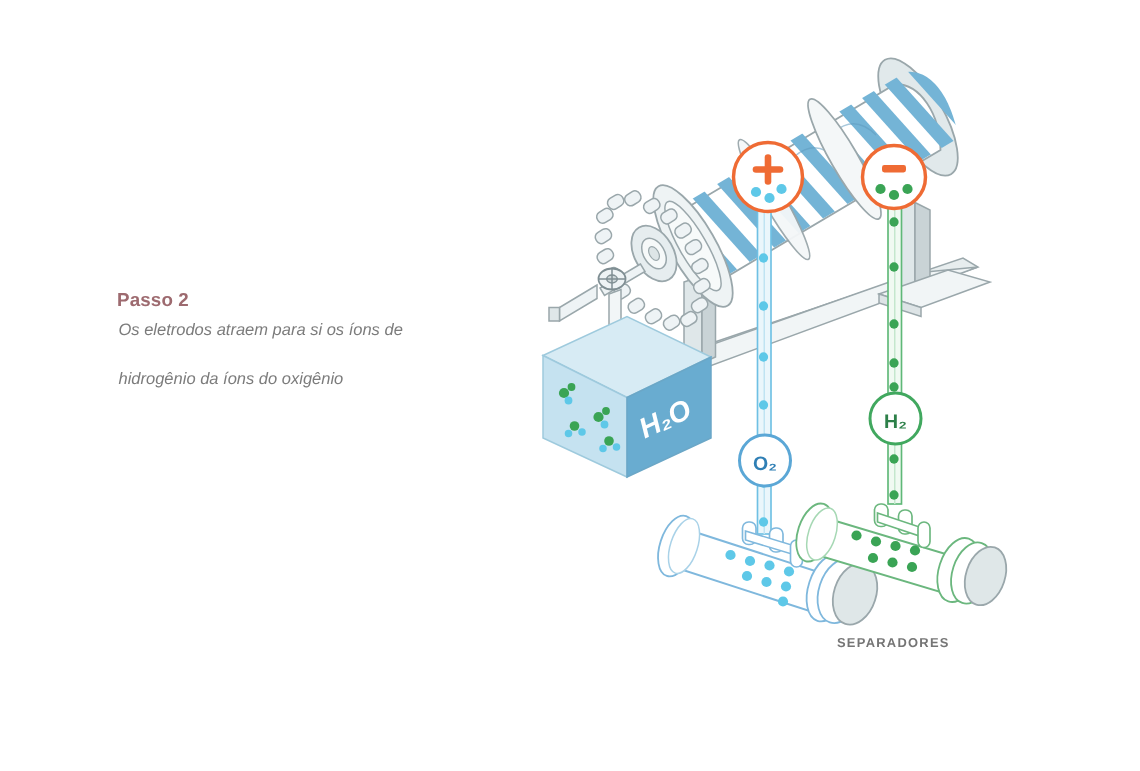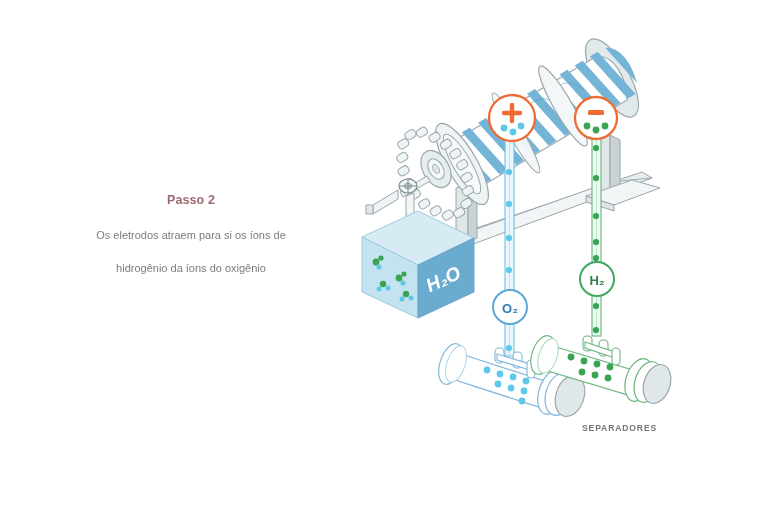--- a/index.html
+++ b/index.html
@@ -11,41 +11,42 @@
     overflow:hidden;
     position:relative;
   }
   #stage{position:absolute;left:0;top:0;width:760px;height:514px;}
 
   
   .caption{
     position:absolute;
     left:78px; top:193px;
     width:226px;
-    text-align:center;
+    text-align:left;
   }
   .caption-title{
     font-size:12.5px;
     font-weight:bold;
     color:#9d6a6f;
     letter-spacing:.1px;
     margin:0 0 3px 0;
     line-height:1.25;
   }
   .caption-body{
     font-size:11px;
     color:#7c7c7c;
     line-height:1.52;
-    margin:18px;
+    margin:1px;
+    font-style:italic;
   }
 
   
   .sep-label{
     position:absolute;
-    left:582px; top:423px;
+    left:558px; top:423px;
     font-size:8.6px;
     font-weight:bold;
     color:#757575;
     letter-spacing:.85px;
   }
 
   
   svg.art{position:absolute;left:0;top:0;width:760px;height:514px;}
   .badge-txt{font-family:"Liberation Sans", sans-serif;font-weight:bold;}
 </style>

